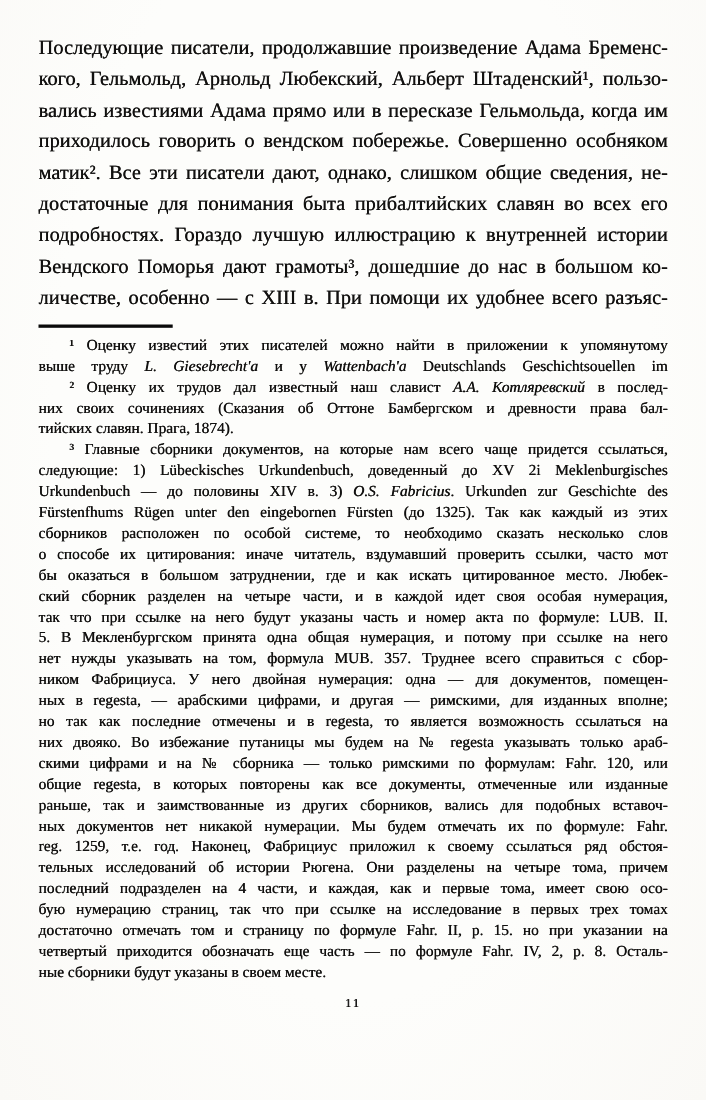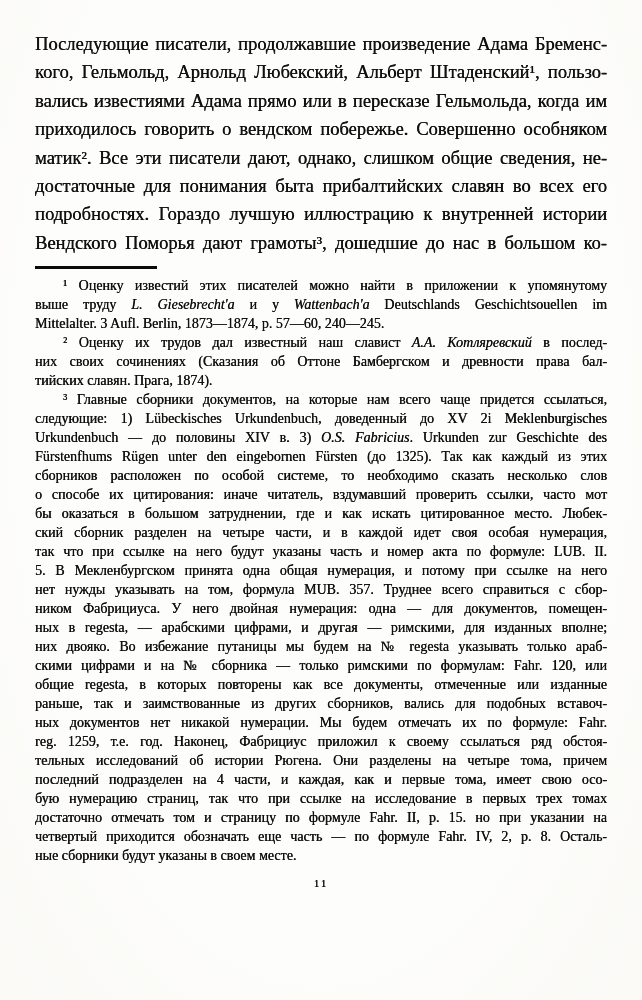--- a/index.html
+++ b/index.html
@@ -62,42 +62,43 @@
 <div class="page">
   <div class="main-text" id="main-text">
       <div class="line">Последующие писатели, продолжавшие произведение Адама Бременс-</div>
       <div class="line">кого, Гельмольд, Арнольд Любекский, Альберт Штаденский¹, пользо-</div>
       <div class="line">вались известиями Адама прямо или в пересказе Гельмольда, когда им</div>
       <div class="line">приходилось говорить о вендском побережье. Совершенно особняком</div>
       <div class="line">матик². Все эти писатели дают, однако, слишком общие сведения, не-</div>
       <div class="line">достаточные для понимания быта прибалтийских славян во всех его</div>
       <div class="line">подробностях. Гораздо лучшую иллюстрацию к внутренней истории</div>
       <div class="line">Вендского Поморья дают грамоты³, дошедшие до нас в большом ко-</div>
+      <div class="line">личестве, особенно — с XIII в. При помощи их удобнее всего разъяс-</div>
     </div>
   <div class="fn-sep"></div>
   <div class="footnotes" id="footnotes">
       <div class="line fn-first">¹ Оценку известий этих писателей можно найти в приложении к упомянутому</div>
       <div class="line">выше труду <i>L. Giesebrecht'a</i> и у <i>Wattenbach'a</i> Deutschlands Geschichtsouellen im</div>
-      <div class="line no-just">Mittelalter. 3 Aufl. Berlin, 1873—1874, p. 57—60, 240—245.</div>
       <div class="line fn-first">² Оценку их трудов дал известный наш славист <i>А.А. Котляревский</i> в послед-</div>
       <div class="line">них своих сочинениях (Сказания об Оттоне Бамбергском и древности права бал-</div>
       <div class="line no-just">тийских славян. Прага, 1874).</div>
       <div class="line fn-first">³ Главные сборники документов, на которые нам всего чаще придется ссылаться,</div>
       <div class="line">следующие: 1) Lübeckisches Urkundenbuch, доведенный до XV 2i Meklenburgisches</div>
       <div class="line">Urkundenbuch — до половины XIV в. 3) <i>O.S. Fabricius</i>. Urkunden zur Geschichte des</div>
       <div class="line">Fürstenfhums Rügen unter den eingebornen Fürsten (до 1325). Так как каждый из этих</div>
       <div class="line">сборников расположен по особой системе, то необходимо сказать несколько слов</div>
       <div class="line">о способе их цитирования: иначе читатель, вздумавший проверить ссылки, часто мот</div>
       <div class="line">бы оказаться в большом затруднении, где и как искать цитированное место. Любек-</div>
       <div class="line">ский сборник разделен на четыре части, и в каждой идет своя особая нумерация,</div>
       <div class="line">так что при ссылке на него будут указаны часть и номер акта по формуле: LUB. II.</div>
       <div class="line">5. В Мекленбургском принята одна общая нумерация, и потому при ссылке на него</div>
       <div class="line">нет нужды указывать на том, формула MUB. 357. Труднее всего справиться с сбор-</div>
       <div class="line">ником Фабрициуса. У него двойная нумерация: одна — для документов, помещен-</div>
       <div class="line">ных в regesta, — арабскими цифрами, и другая — римскими, для изданных вполне;</div>
+      <div class="line">но так как последние отмечены и в regesta, то является возможность ссылаться на</div>
       <div class="line">них двояко. Во избежание путаницы мы будем на № regesta указывать только араб-</div>
       <div class="line">скими цифрами и на № сборника — только римскими по формулам: Fahr. 120, или</div>
       <div class="line">общие regesta, в которых повторены как все документы, отмеченные или изданные</div>
       <div class="line">раньше, так и заимствованные из других сборников, вались для подобных вставоч-</div>
       <div class="line">ных документов нет никакой нумерации. Мы будем отмечать их по формуле: Fahr.</div>
       <div class="line">reg. 1259, т.е. год. Наконец, Фабрициус приложил к своему ссылаться ряд обстоя-</div>
       <div class="line">тельных исследований об истории Рюгена. Они разделены на четыре тома, причем</div>
       <div class="line">последний подразделен на 4 части, и каждая, как и первые тома, имеет свою осо-</div>
       <div class="line">бую нумерацию страниц, так что при ссылке на исследование в первых трех томах</div>
       <div class="line">достаточно отмечать том и страницу по формуле Fahr. II, p. 15. но при указании на</div>

